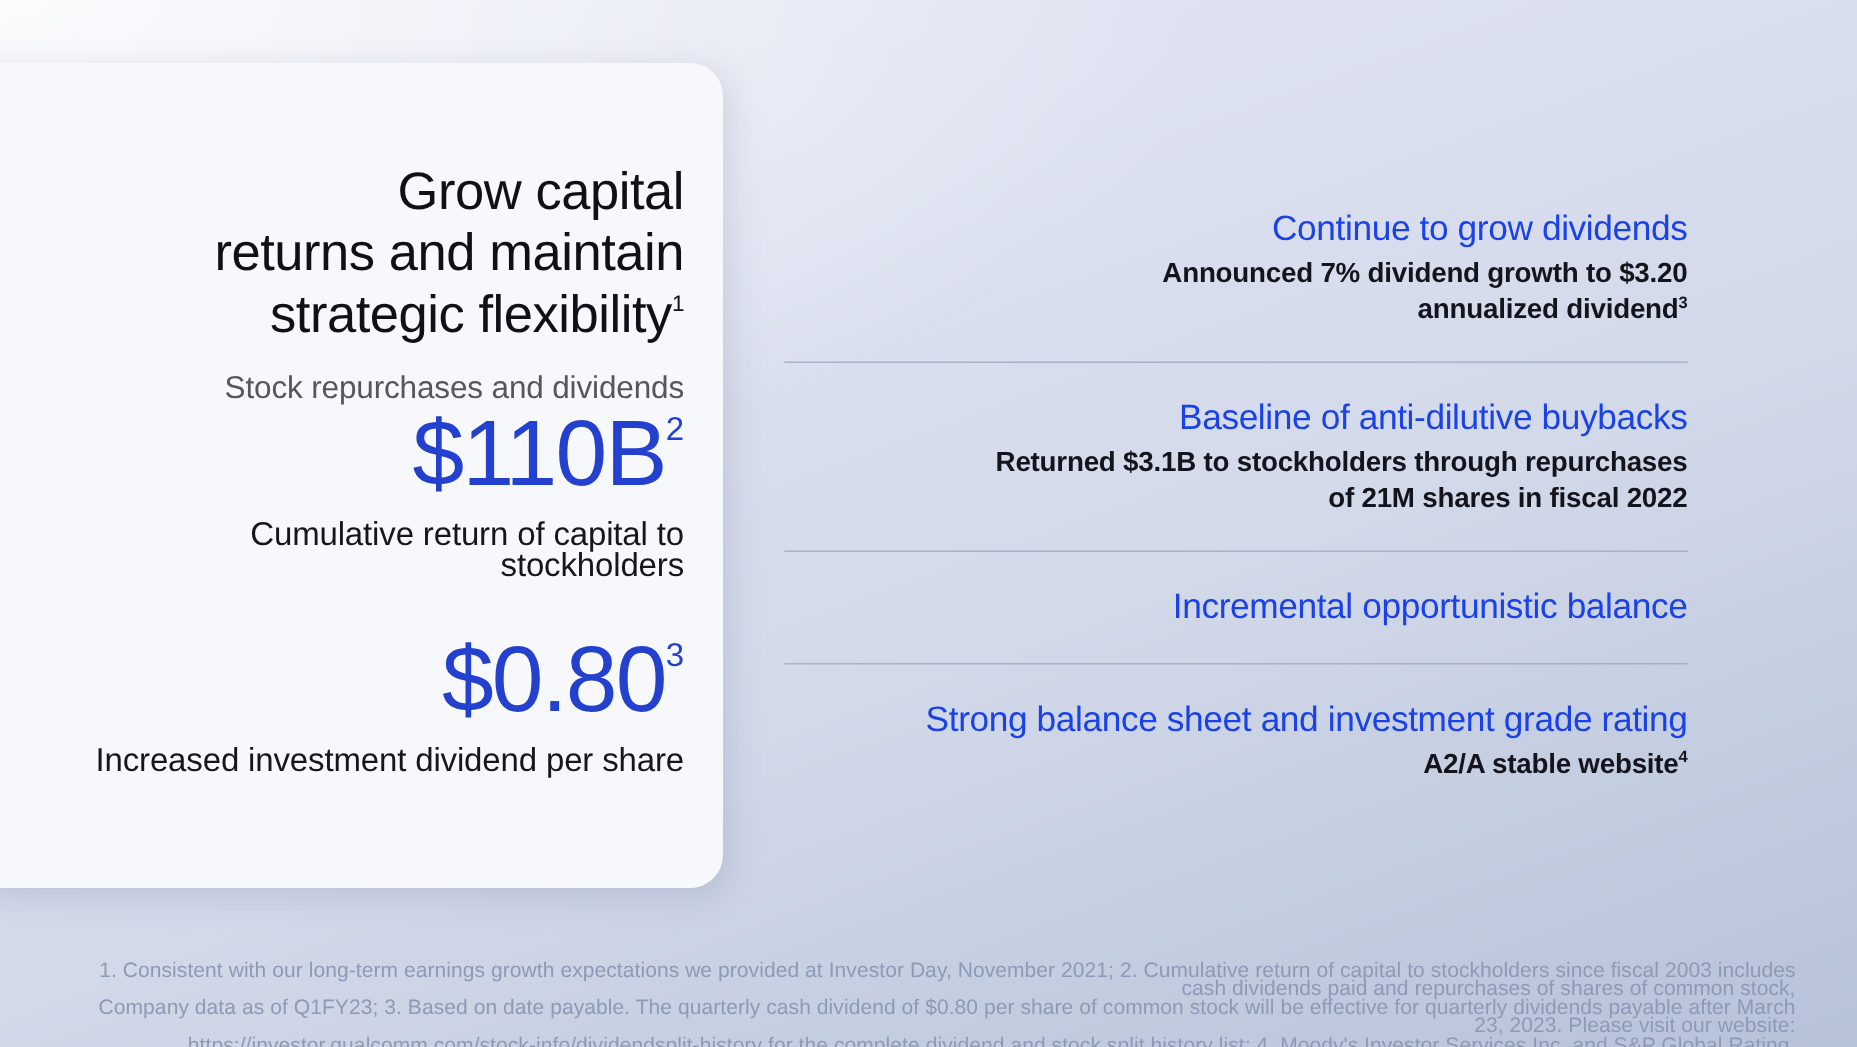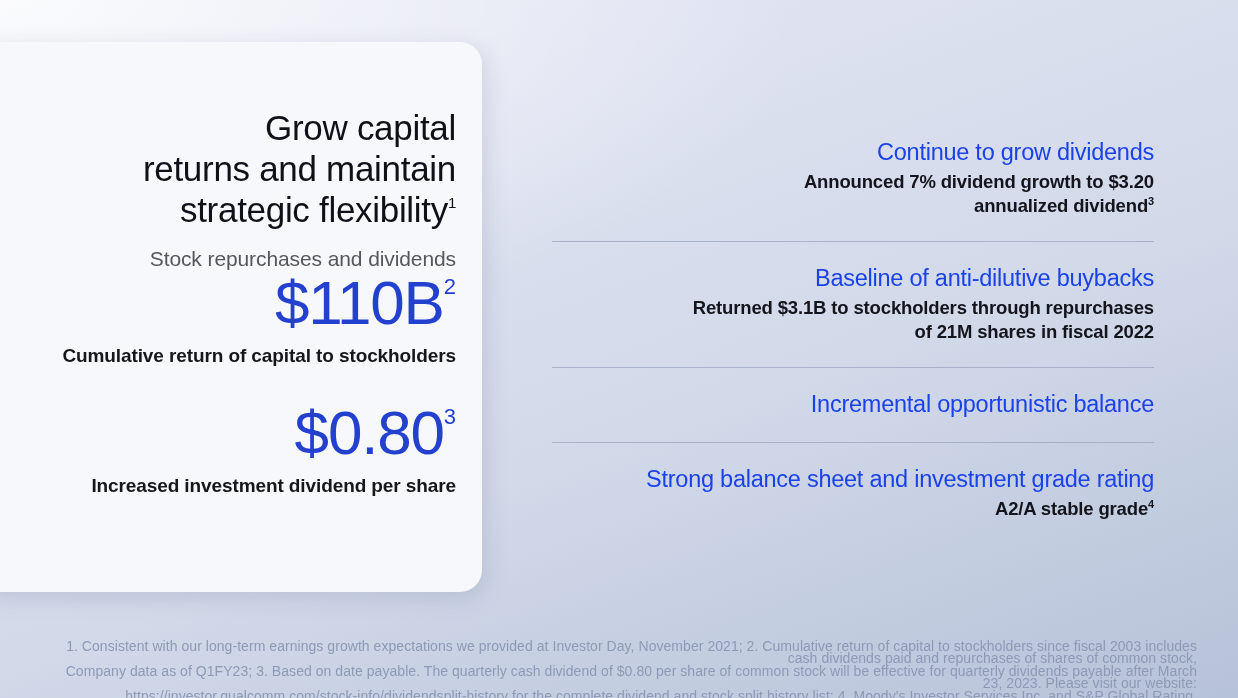--- a/index.html
+++ b/index.html
@@ -79,31 +79,31 @@
   }
   .stat-value .sup {
     font-size: 22px;
     vertical-align: 30px;
     line-height: 0;
     letter-spacing: 0;
   }
 
   .stat-caption {
     margin: 11px 0 0 0;
-    font-size: 19px;
+    font-size: 22px;
     line-height: 21px;
-    font-weight: 700;
+    font-weight: 400;
     color: #16161c;
     letter-spacing: -0.1px;
   }
 
   
   .right-col {
     position: absolute;
-    left: 552px;
+    left: 523px;
     top: 138px;
     width: 602px;
   }
   .point { padding: 0; }
   .point-heading {
     font-size: 23.5px;
     line-height: 29px;
     font-weight: 400;
     color: #1a42e8;
     letter-spacing: -0.25px;
@@ -189,21 +189,21 @@
     <div class="divider"></div>
 
     <div class="point">
       <h2 class="point-heading">Incremental opportunistic balance</h2>
     </div>
 
     <div class="divider"></div>
 
     <div class="point">
       <h2 class="point-heading">Strong balance sheet and investment grade rating</h2>
-      <p class="point-body"><span>A2/A stable grade</span><span class="sup">4</span></p>
+      <p class="point-body"><span>A2/A stable website</span><span class="sup">4</span></p>
     </div>
 
   </div>
 
   <div class="footnotes">1. Consistent with our long-term earnings growth expectations we provided at Investor Day, November 2021; 2. Cumulative return of capital to stockholders since fiscal 2003 includes cash dividends paid and repurchases of shares of common stock,
 Company data as of Q1FY23; 3. Based on date payable. The quarterly cash dividend of $0.80 per share of common stock will be effective for quarterly dividends payable after March 23, 2023. Please visit our website:
 https://investor.qualcomm.com/stock-info/dividendsplit-history for the complete dividend and stock split history list; 4. Moody's Investor Services Inc. and S&amp;P Global Rating.</div>
 
 </div>
 

